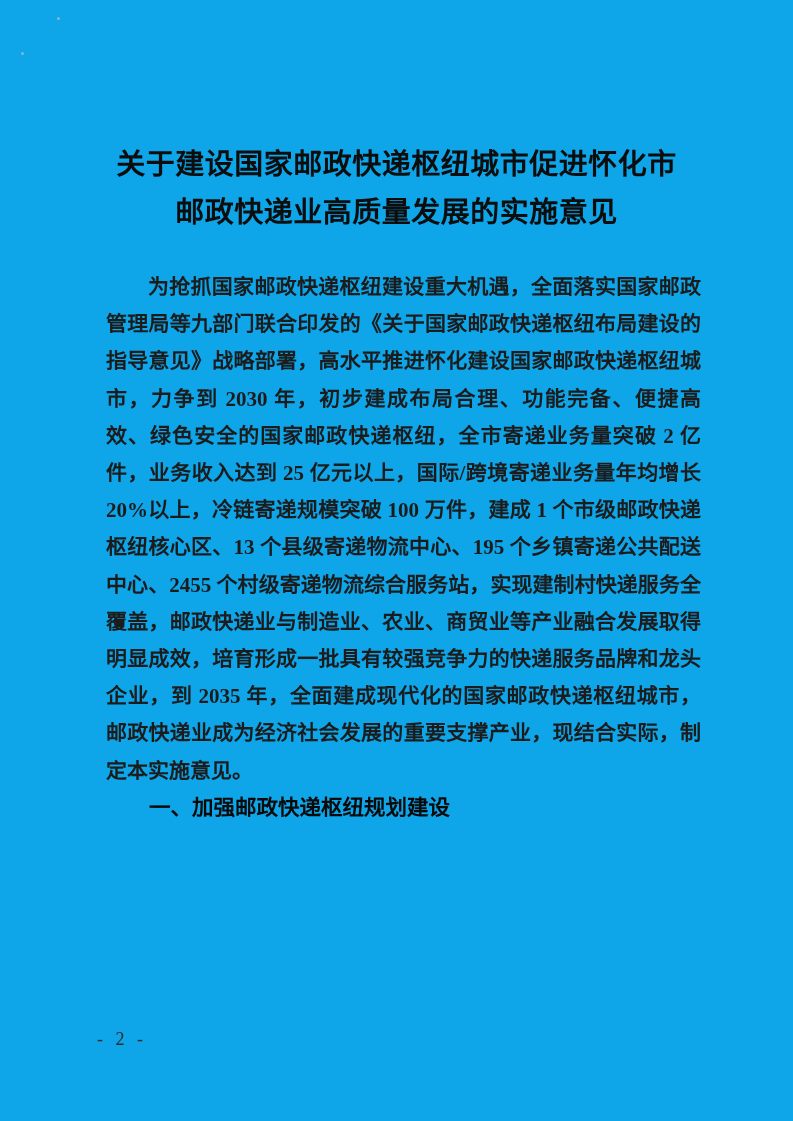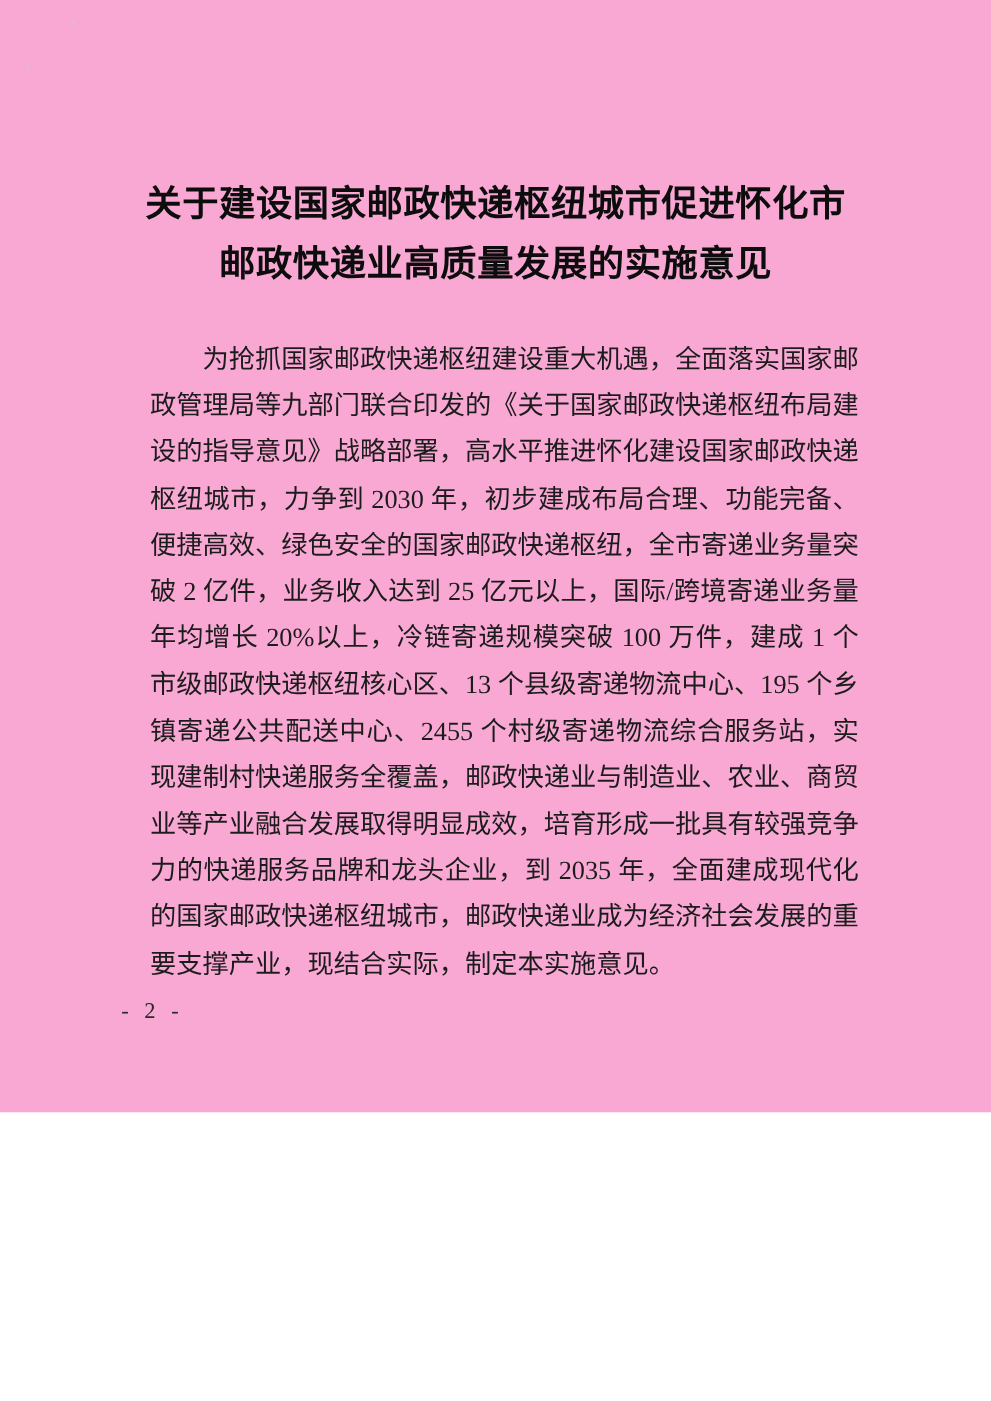--- a/index.html
+++ b/index.html
@@ -3,23 +3,23 @@
 <meta charset="utf-8">
 <style>
   html, body {
     margin: 0;
     padding: 0;
     background: #ffffff;
   }
   .page {
     position: relative;
     width: 793px;
-    height: 890px;
+    height: 1121px;
     margin: 0 auto;
-    background: #f9a8d4;
+    background: #0ea5e9;
     overflow: hidden;
     box-sizing: border-box;
   }
   
   .speckle {
     position: absolute;
     width: 3px;
     height: 3px;
     background: #c9c9c9;
     border-radius: 50%;
@@ -43,22 +43,23 @@
   .doc-body {
     margin: 33px 92px 0 106px;
     font-family: "Liberation Serif", "DejaVu Serif", serif;
     font-size: 21px;
     line-height: 37.2px;
     color: #1c1c1c;
     text-align: justify;
     text-justify: inter-ideograph;
   }
   .doc-body p {
-    margin: 14px;
+    margin: 0;
     text-indent: 2em;
+    font-weight: bold;
   }
   .section-heading {
     margin: 0;
     text-indent: 2em;
     font-family: "Liberation Sans", "DejaVu Sans", sans-serif;
     font-weight: 700;
     font-size: 21.5px;
     line-height: 37.2px;
     color: #0a0a0a;
   }
@@ -79,16 +80,17 @@
   <div class="speckle s1"></div>
   <div class="speckle s2"></div>
 
   <header class="doc-title">
     <span class="title-line">关于建设国家邮政快递枢纽城市促进怀化市</span>
     <span class="title-line">邮政快递业高质量发展的实施意见</span>
   </header>
 
   <main class="doc-body">
     <p>为抢抓国家邮政快递枢纽建设重大机遇，全面落实国家邮政管理局等九部门联合印发的《关于国家邮政快递枢纽布局建设的指导意见》战略部署，高水平推进怀化建设国家邮政快递枢纽城市，力争到 2030 年，初步建成布局合理、功能完备、便捷高效、绿色安全的国家邮政快递枢纽，全市寄递业务量突破 2 亿件，业务收入达到 25 亿元以上，国际/跨境寄递业务量年均增长 20%以上，冷链寄递规模突破 100 万件，建成 1 个市级邮政快递枢纽核心区、13 个县级寄递物流中心、195 个乡镇寄递公共配送中心、2455 个村级寄递物流综合服务站，实现建制村快递服务全覆盖，邮政快递业与制造业、农业、商贸业等产业融合发展取得明显成效，培育形成一批具有较强竞争力的快递服务品牌和龙头企业，到 2035 年，全面建成现代化的国家邮政快递枢纽城市，邮政快递业成为经济社会发展的重要支撑产业，现结合实际，制定本实施意见。</p>
+    <h2 class="section-heading">一、加强邮政快递枢纽规划建设</h2>
   </main>
 
   <footer class="page-number">- 2 -</footer>
 </div>
 
 </body></html>

